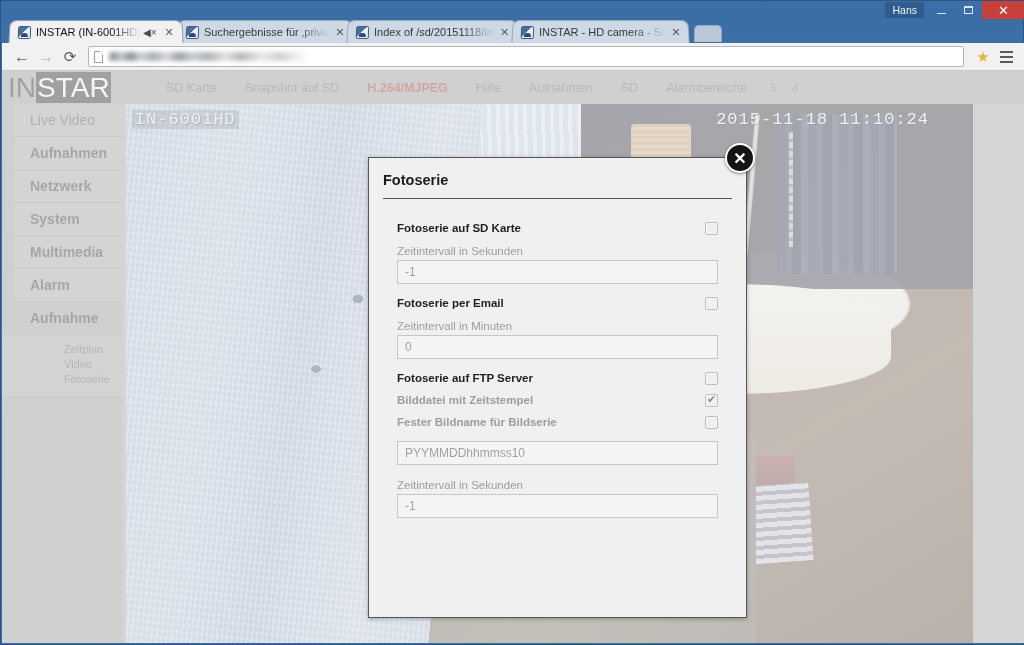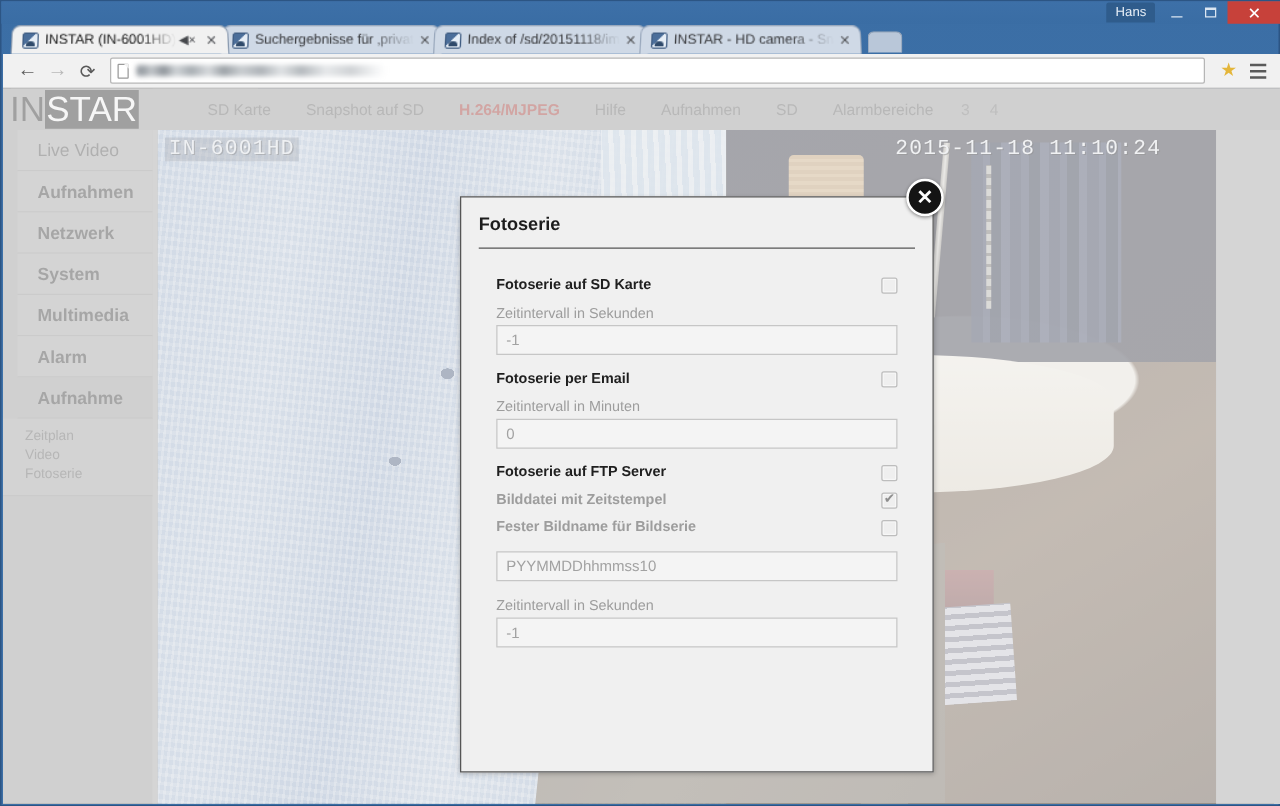--- a/index.html
+++ b/index.html
@@ -168,21 +168,21 @@
   .side-item {
     height: 33px; line-height: 33px;
     padding-left: 16px; font-size: 14px; color: #2e2e2e; font-weight: 600;
     background: #a6a6a6; border-bottom: 1px solid #8e8e8e; margin-left: 12px;
   }
   .side-item.light { color: #474747; font-weight: 400; }
   .side-item.selected { background: #9b9b9b; }
   .sub-list {
     background: #a3a3a3; padding: 7px 0 9px 18px; border-bottom: 1px solid #8e8e8e;
   }
-  .sub-item { font-size: 11px; color: #585858; line-height: 15px; }
+  .sub-item { font-size: 11px; color: #585858; line-height: 15px; margin-left: 44px; }
 
   
   .video-pane {
     position: absolute; left: 124px; top: 33px; width: 847px; height: 545px;
     background: #7e7c78; overflow: hidden;
   }
   .cam-img { position:absolute; left:0; top:0; width:847px; height:545px; }
 
   
   .scene-left {

